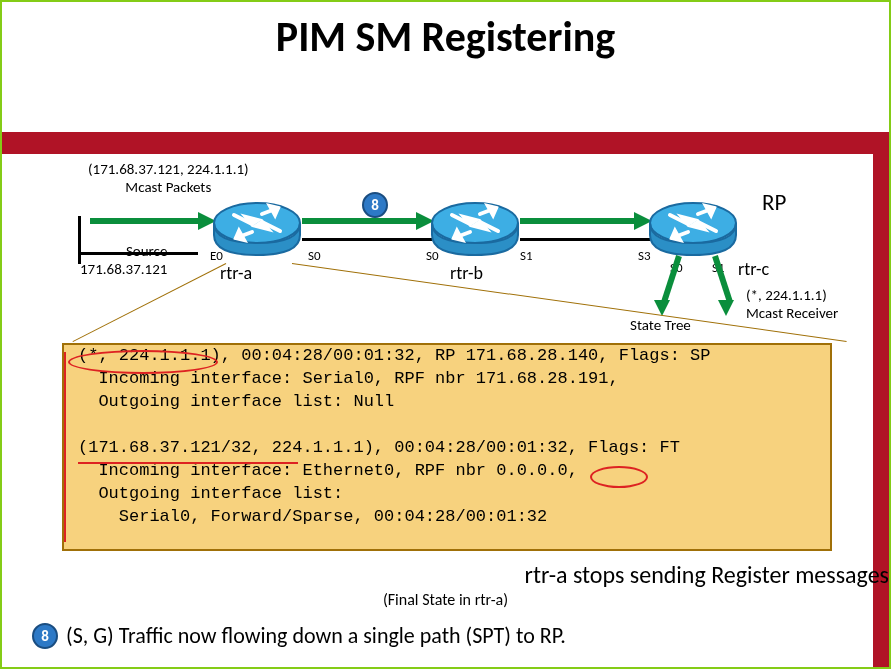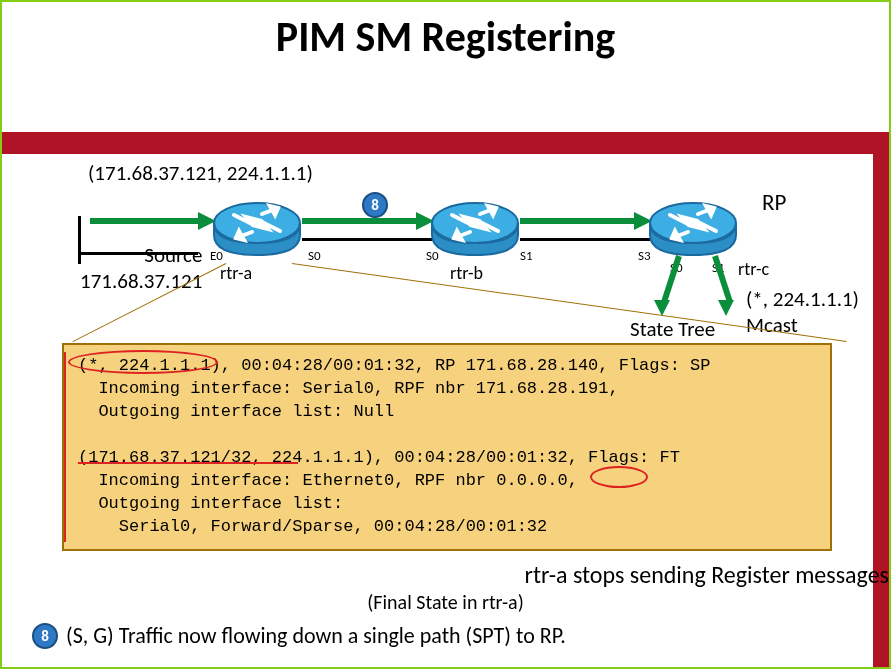--- a/index.html
+++ b/index.html
@@ -14,32 +14,32 @@
   .logo-text { font-size:18px; font-weight:700; letter-spacing:1px; }
   
   .red-bar { position:absolute; top:130px; left:0; right:0; height:22px; background:#b01326; }
   .red-bar::after { content:""; position:absolute; right:0; top:22px; width:16px; height:520px; background:#b01326; }
   
   .diagram { position:absolute; top:160px; left:0; right:16px; height:160px; }
   .router { position:absolute; }
   .router svg { display:block; }
   .router-label { position:absolute; font-size:18px; text-align:center; }
   
-  .callout { position:absolute; top:341px; left:60px; width:770px; height:208px; background:#f7d27e; border:2px solid #a07008; padding:10px 14px; font-family:"Courier New", monospace; font-size:17px; line-height:1.35; white-space:pre; }
+  .callout { position:absolute; top:341px; left:60px; width:770px; height:208px; background:#f7d27e; border:2px solid #a07008; padding:0 14px; font-family:"Courier New", monospace; font-size:17px; line-height:1.35; white-space:pre; }
   .zoom-line { position:absolute; border-top:1px solid #a07008; transform-origin:left center; }
   
   .red-oval { position:absolute; border:2px solid #d22; border-radius:50%; }
   .red-line { position:absolute; background:#d22; }
   
   .cap1 { position:absolute; top:558px; left:0; right:0; text-align:right; font-size:24px; }
-  .cap2 { position:absolute; top:588px; left:0; right:0; text-align:center; font-size:20px; }
+  .cap2 { position:absolute; top:588px; left:0; right:0; text-align:center; font-size:16px; }
   .bullet-row { position:absolute; top:620px; left:30px; display:flex; align-items:center; font-size:22px; }
   .step-circle { width:26px; height:26px; border-radius:50%; background:#2d79c6; color:#fff; font-weight:700; display:flex; align-items:center; justify-content:center; font-size:15px; border:2px solid #1a4d80; margin-right:8px; }
   
-  .dlabel { position:absolute; font-size:21px; }
+  .dlabel { position:absolute; font-size:15px; }
   .tiny { font-size:13px; }
   
   .green-arrow-head { position:absolute; width:0; height:0; border-top:9px solid transparent; border-bottom:9px solid transparent; border-left:18px solid #0a8e3c; }
   .green-line { position:absolute; height:6px; background:#0a8e3c; }
   .black-line { position:absolute; height:3px; background:#000; }
   .black-v { position:absolute; width:3px; background:#000; }
   .green-diag { position:absolute; width:6px; background:#0a8e3c; transform-origin:top center; }
   .green-diag-head { position:absolute; width:0; height:0; border-left:8px solid transparent; border-right:8px solid transparent; border-top:16px solid #0a8e3c; }
 </style>
 </head>
@@ -50,20 +50,21 @@
   <span>PIM SM Registering</span><br>
 </div>
 
 
 <div class="red-bar"></div>
 
 <div class="diagram">
 
   <div class="dlabel" style="top:-2px; left:86px; text-align:center;">
     <div>(171.68.37.121, 224.1.1.1)</div>
+    <div>Mcast Packets</div>
   </div>
 
   <div class="dlabel" style="top:80px; left:78px; text-align:right;">
     <div>Source</div>
     <div>171.68.37.121</div>
   </div>
 
   <div class="black-v" style="top:54px; left:76px; height:48px;"></div>
   <div class="black-line" style="top:90px; left:76px; width:120px;"></div>
   <div class="green-line" style="top:56px; left:88px; width:108px;"></div>

